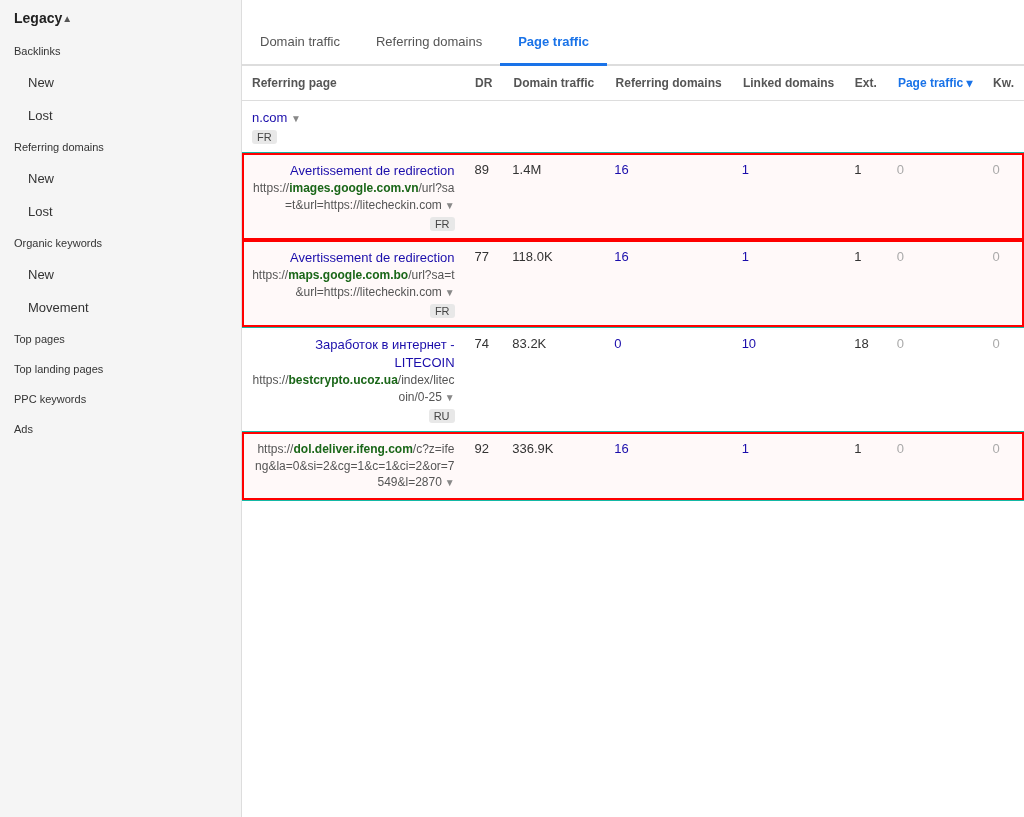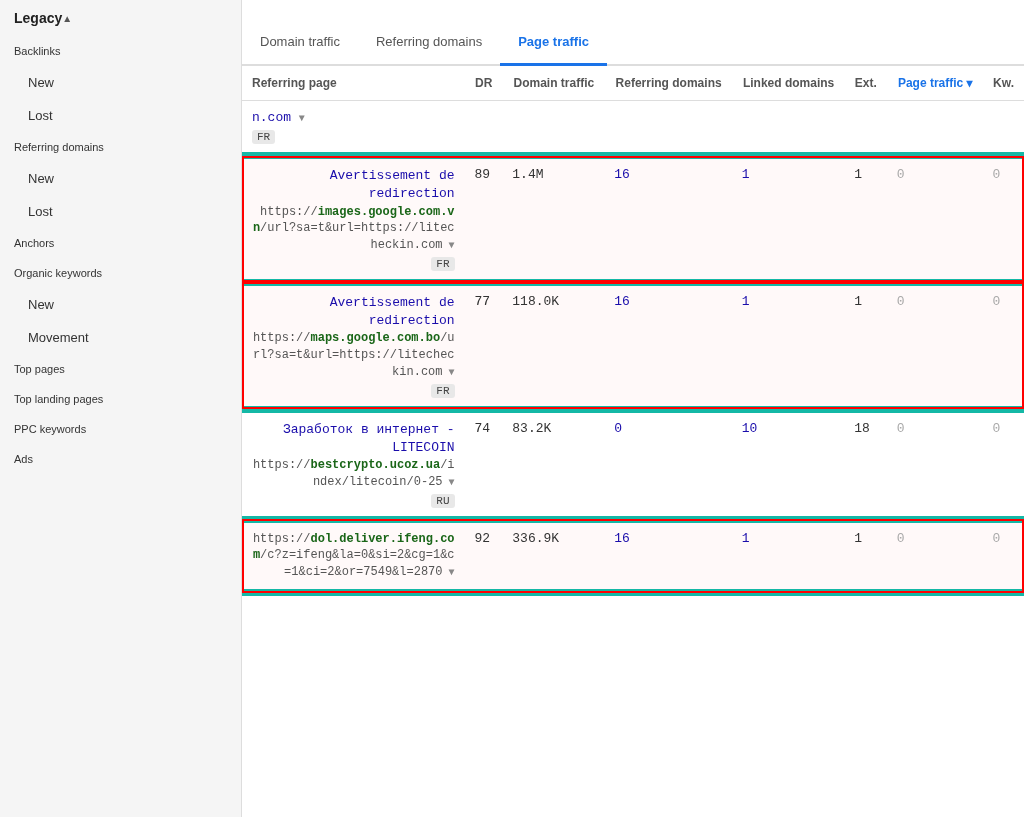--- a/index.html
+++ b/index.html
@@ -94,22 +94,21 @@
       top: 0;
       z-index: 2;
     }
     thead th.right { text-align: right; }
     thead th.sort-active {
       color: #1a73e8;
     }
     tbody td {
       padding: 8px 10px;
       vertical-align: top;
-      border-bottom: 7px solid #14b8a6;
-      font-family: Liberation Mono, monospace;
+      border-bottom: 2px solid #14b8a6;
     }
     tbody td.right { text-align: left; }
     .row-highlighted {
       outline: 2px solid red;
       outline-offset: -2px;
     }
     .row-highlighted td {
       background: #fff9f9;
     }
 
@@ -162,21 +161,20 @@
     <span class="arrow">▲</span>
   </div>
   <div id="sidebar-items">
 
   <div class="sidebar-item">Backlinks</div>
       <div class="sidebar-item indent">New</div>
       <div class="sidebar-item indent">Lost</div>
       <div class="sidebar-item">Referring domains</div>
       <div class="sidebar-item indent">New</div>
       <div class="sidebar-item indent">Lost</div>
-      <div class="sidebar-item">Anchors</div>
       <div class="sidebar-item">Organic keywords</div>
       <div class="sidebar-item indent">New</div>
       <div class="sidebar-item indent">Movement</div>
       <div class="sidebar-item">Top pages</div>
       <div class="sidebar-item">Top landing pages</div>
       <div class="sidebar-item">PPC keywords</div>
       <div class="sidebar-item">Ads</div>
     </div>
 </div>
 

